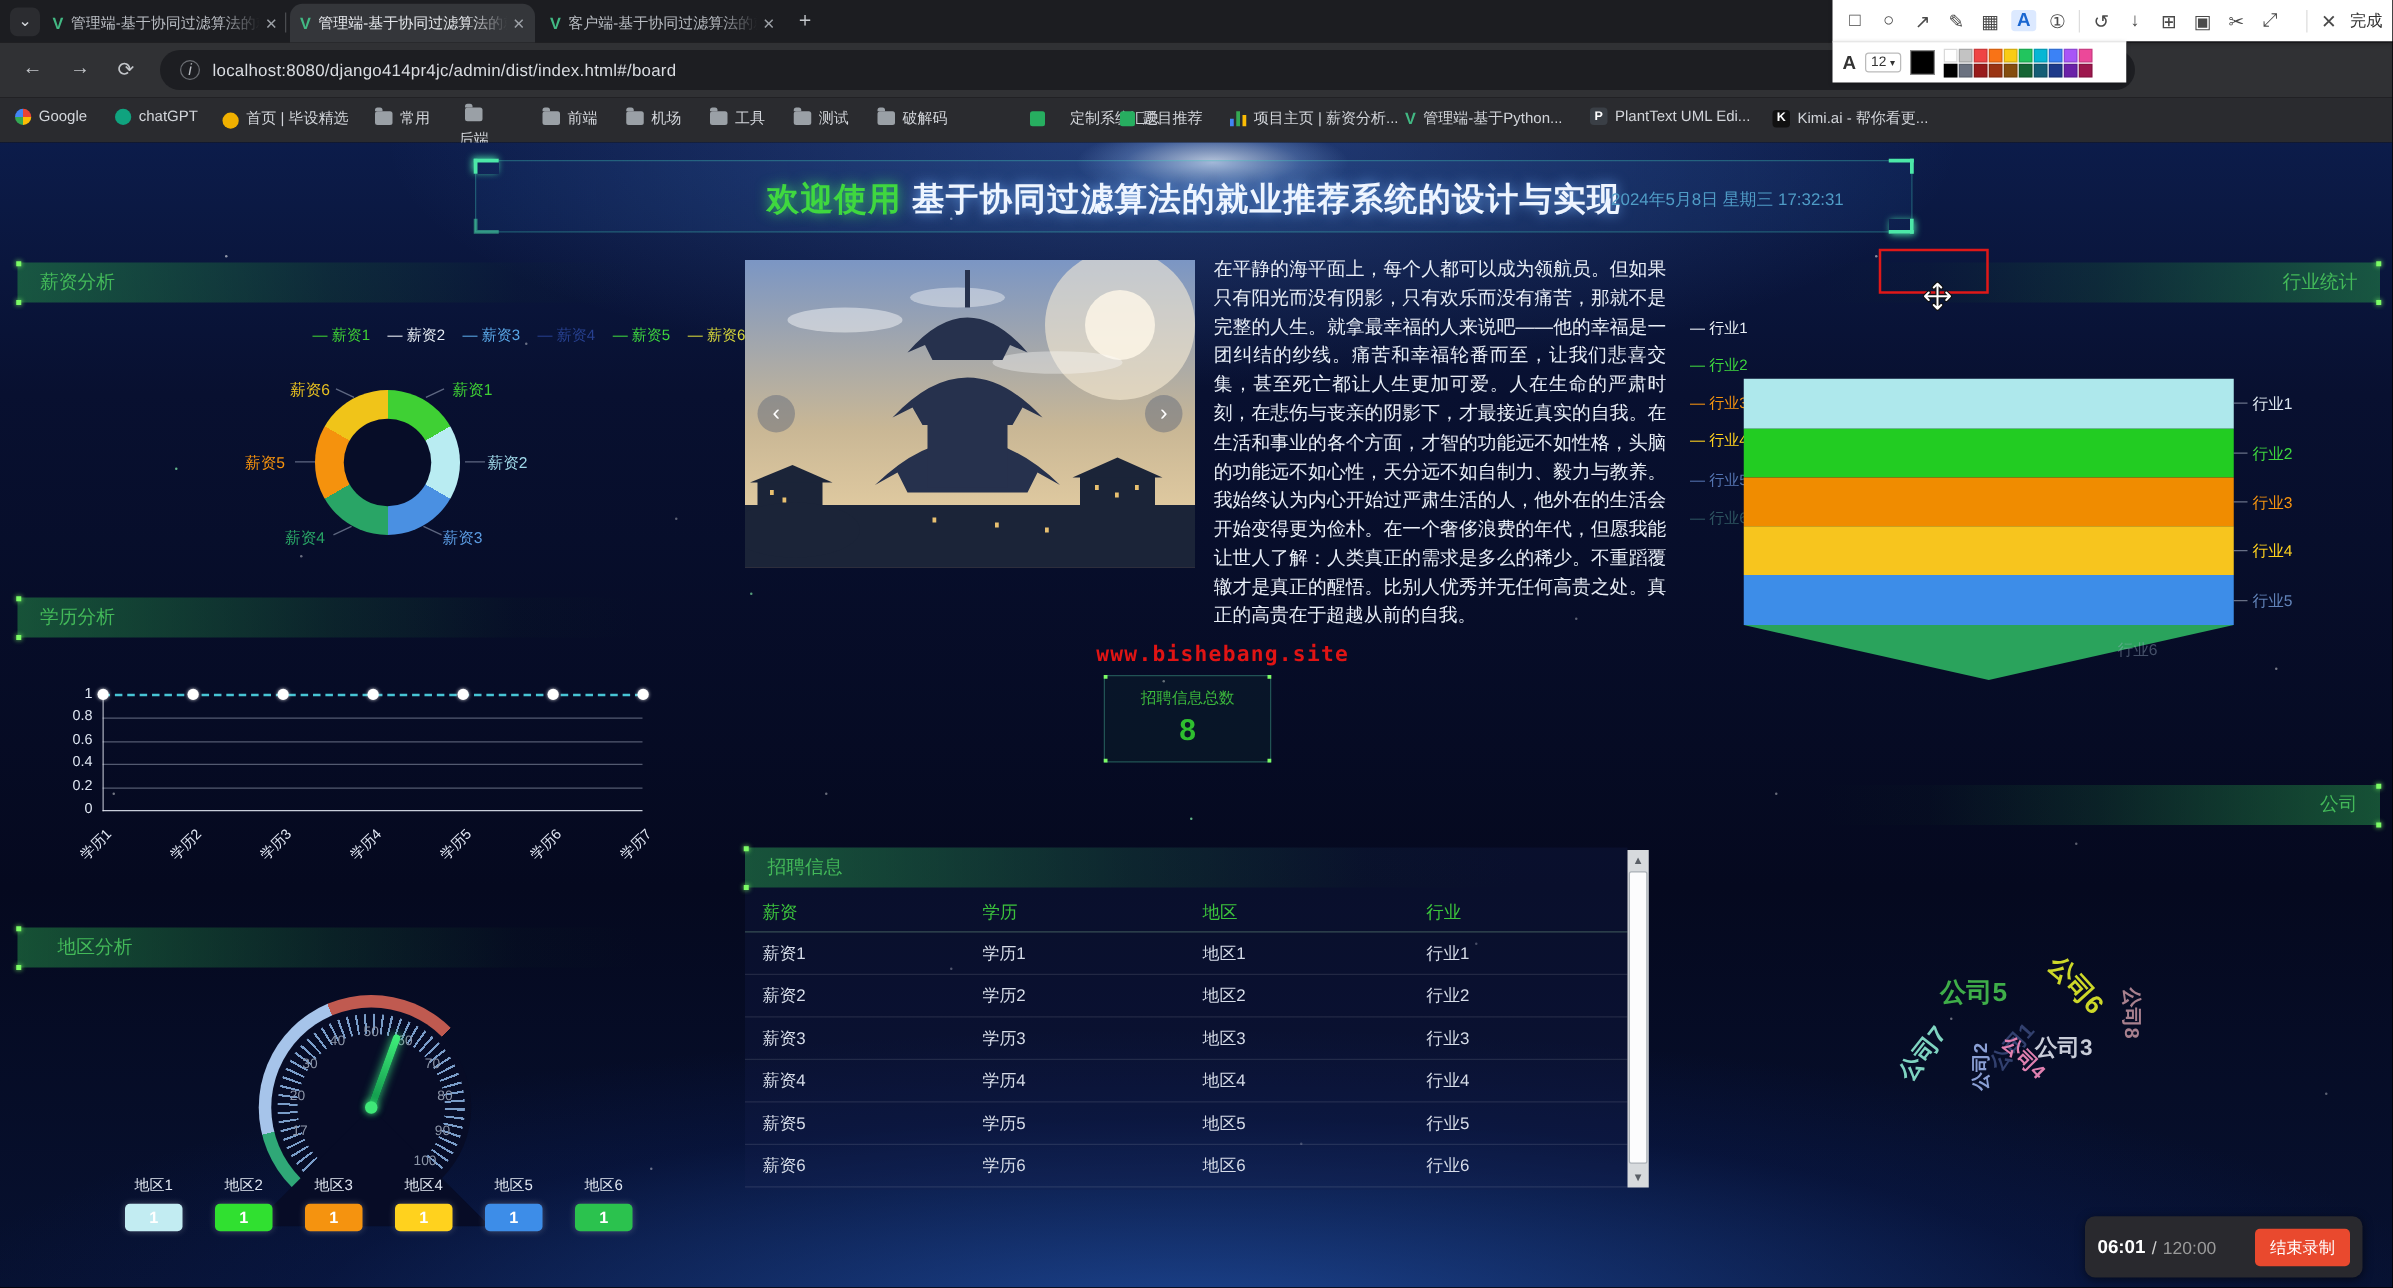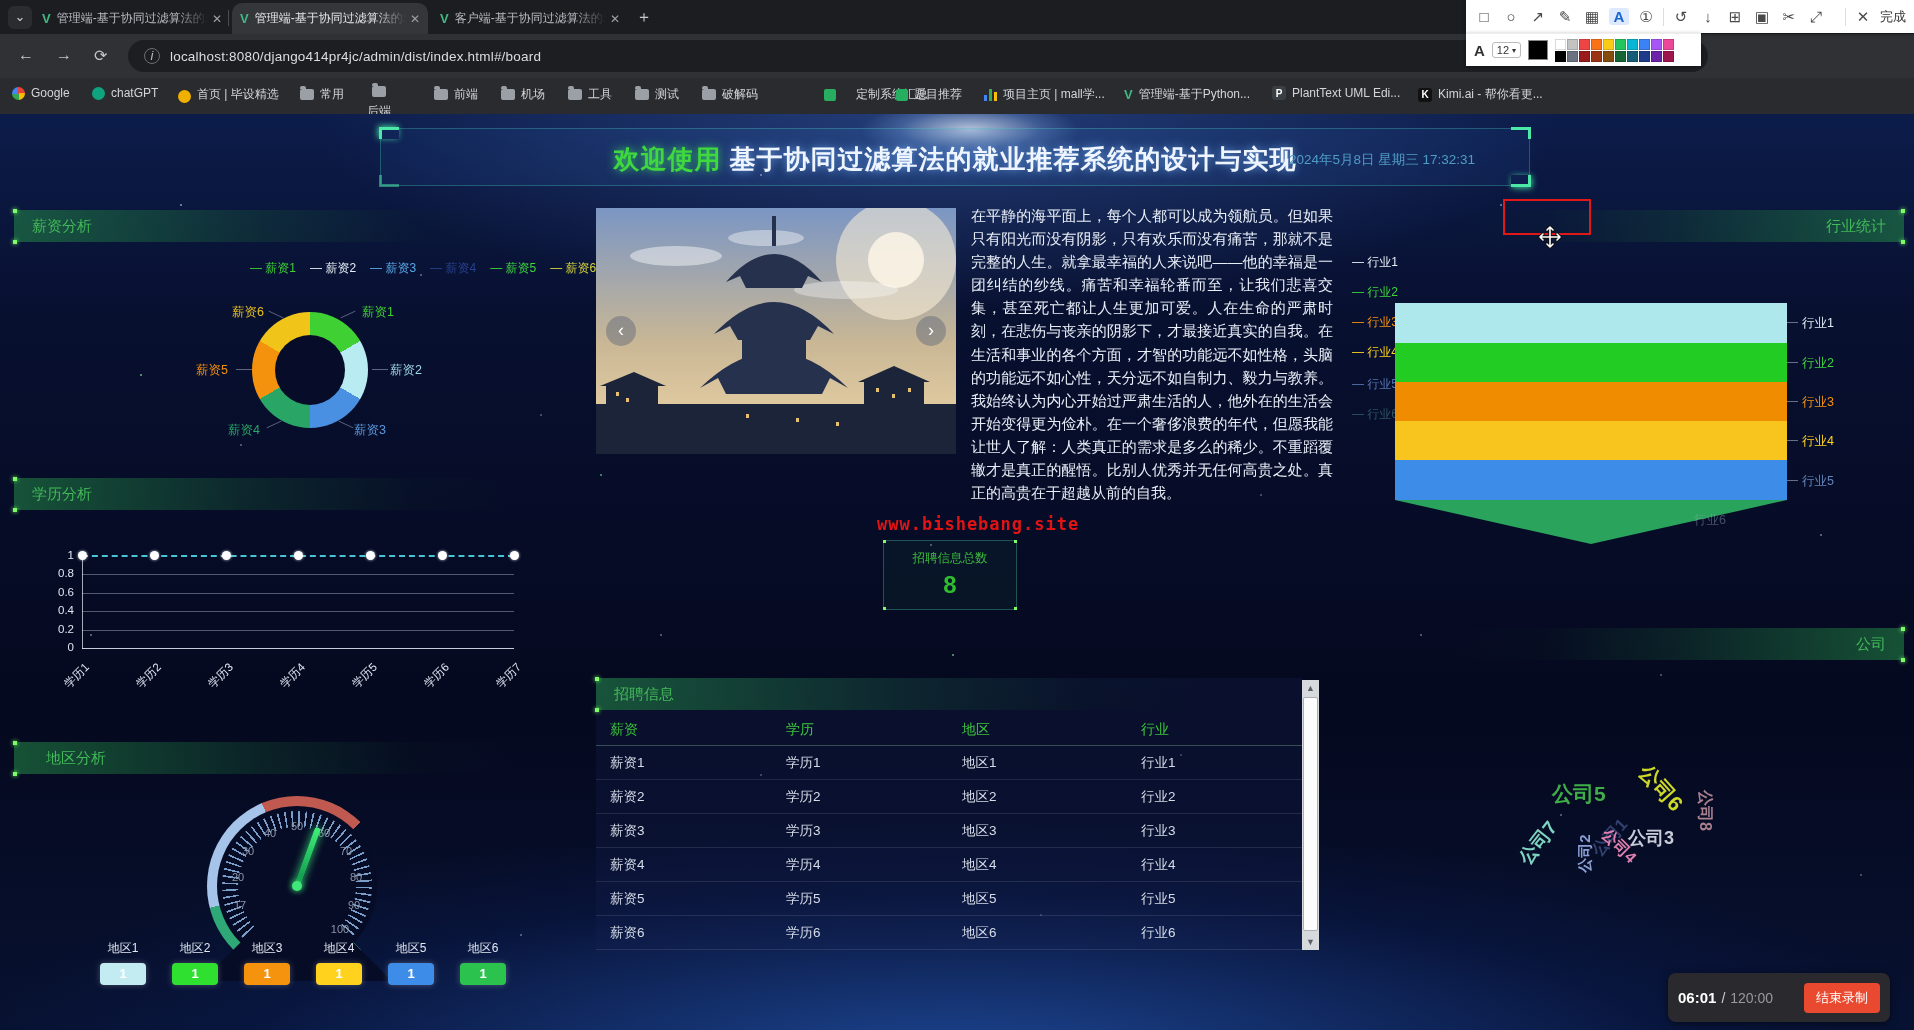--- a/index.html
+++ b/index.html
@@ -293,21 +293,21 @@
     <div class="bm" style="left:896px;">
         <span class="sq-green"></span>
         <span>题目推荐</span>
       </div>
     <div class="bm" style="left:984px;">
       <span class="chart-ico">
           <i style="left:0;height:6px;"></i>
           <i style="left:5px;height:12px;background:#34a853;"></i>
           <i style="left:10px;height:9px;background:#fbbc05;"></i>
         </span>
-      <span>项目主页 | mall学...</span>
+      <span>项目主页 | 薪资分析...</span>
       </div>
     <div class="bm" style="left:1124px;">
         <span style="color:#42b883;font-weight:bold;font-size:13px;">V</span>
         <span>管理端-基于Python...</span>
       </div>
     <div class="bm" style="left:1272px;">
         <span class="letter-ico" style="background:#3a3f46;">P</span>
         <span>PlantText UML Edi...</span>
       </div>
     <div class="bm" style="left:1418px;">

